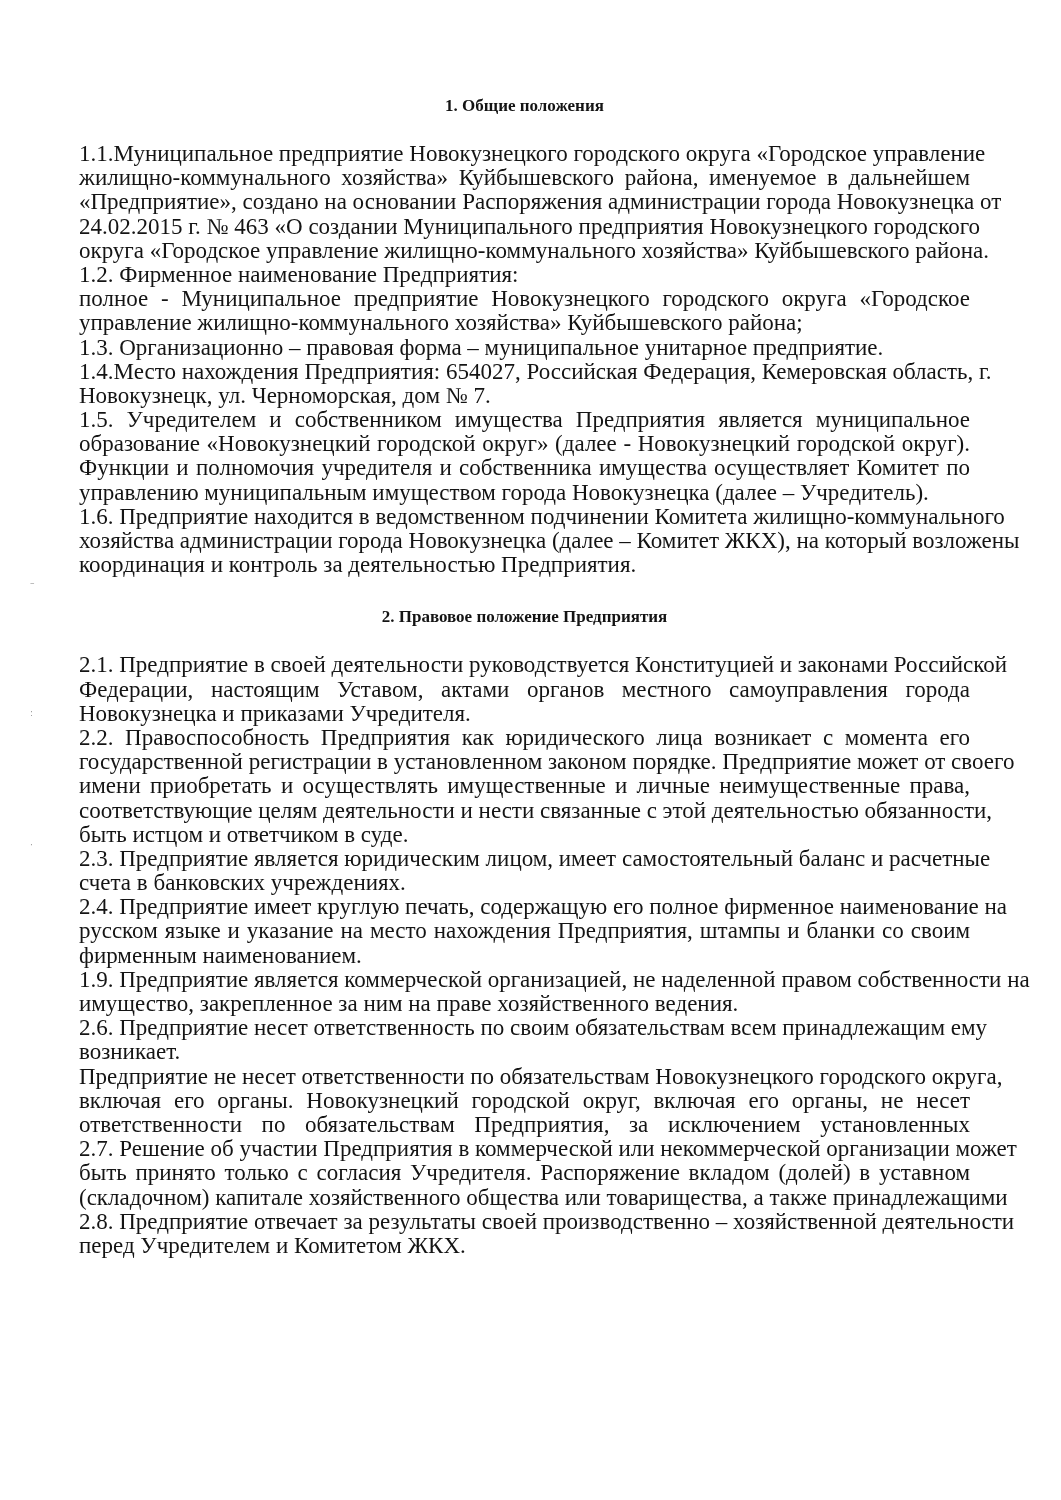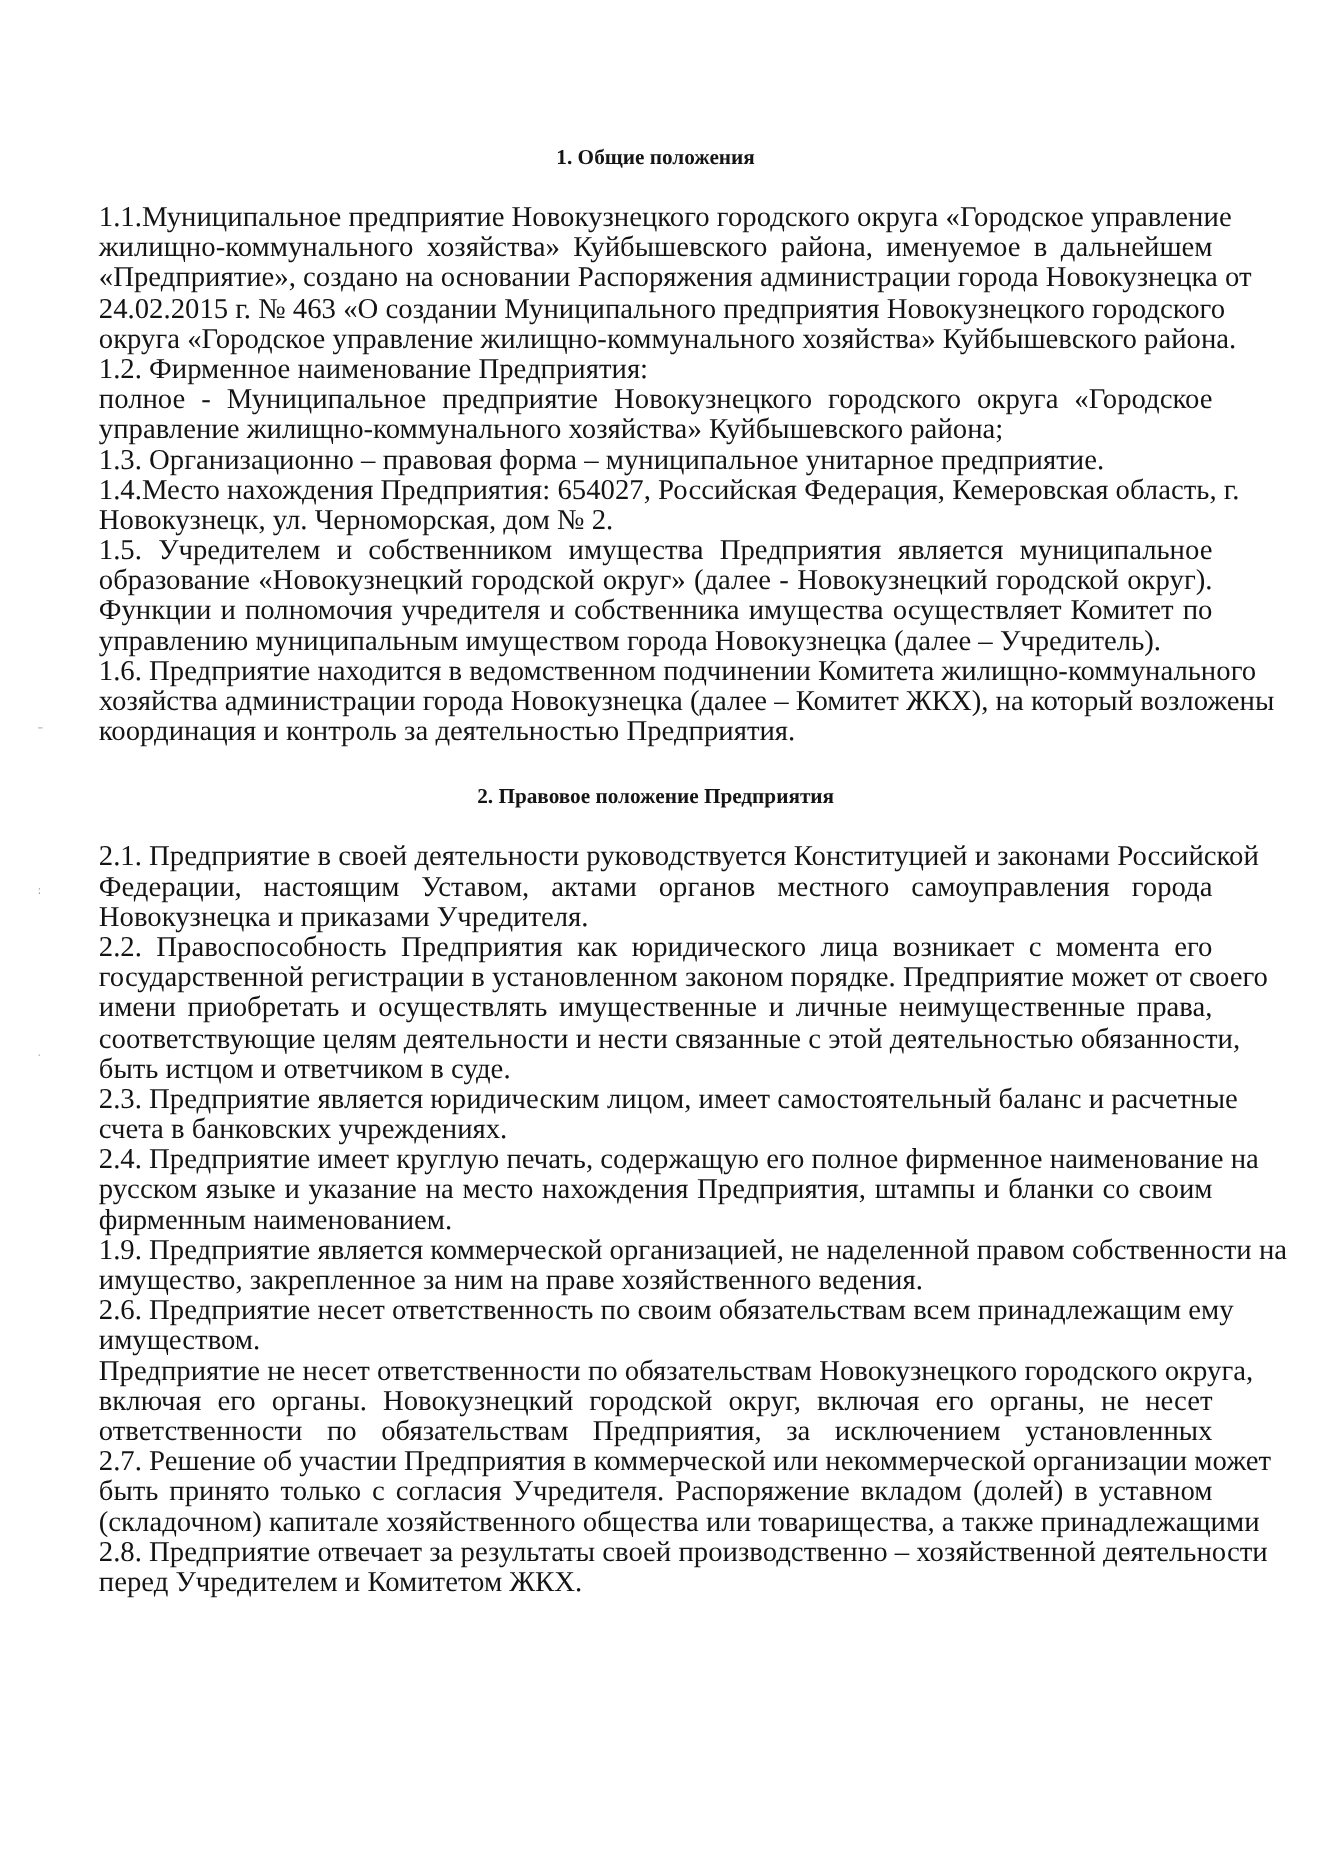--- a/index.html
+++ b/index.html
@@ -2,21 +2,21 @@
 <html><head>
 <meta charset="utf-8">
 <style>
   html, body { margin: 0; padding: 0; background: #ffffff; }
   body { width: 1061px; height: 1500px; position: relative; overflow: hidden; }
   .page {
     position: absolute; left: 0; top: 0; width: 1061px; height: 1500px;
     background: #ffffff; color: #141414;
     font-family: "Liberation Serif", "DejaVu Serif", serif;
   }
-  .content { position: absolute; left: 79px; top: 116px; width: 891px; }
+  .content { position: absolute; left: 79px; top: 96px; width: 891px; }
   .heading {
     text-align: center; font-weight: bold; font-size: 17px;
     line-height: 20px; margin: 0;
   }
   .h1 { margin-bottom: 26px; }
   .h2 { margin-top: 30px; margin-bottom: 26px; }
   .line {
     font-size: 23px; line-height: 24.2px; white-space: nowrap;
     text-align: justify; text-align-last: justify; display: block; height: 24.2px;
   }
@@ -37,21 +37,21 @@
         <span class="line">1.1.Муниципальное предприятие Новокузнецкого городского округа «Городское управление</span>
         <span class="line">жилищно-коммунального хозяйства» Куйбышевского района,  именуемое в дальнейшем</span>
         <span class="line">«Предприятие», создано на основании Распоряжения администрации города Новокузнецка от</span>
         <span class="line">24.02.2015 г. № 463 «О создании Муниципального предприятия Новокузнецкого городского</span>
         <span class="line last">округа «Городское управление жилищно-коммунального хозяйства» Куйбышевского района.</span>
         <span class="line last">1.2. Фирменное наименование Предприятия:</span>
         <span class="line">полное - Муниципальное  предприятие Новокузнецкого городского округа «Городское</span>
         <span class="line last">управление жилищно-коммунального хозяйства» Куйбышевского района;</span>
         <span class="line last">1.3. Организационно – правовая форма – муниципальное унитарное предприятие.</span>
         <span class="line">1.4.Место нахождения Предприятия: 654027, Российская Федерация, Кемеровская область, г.</span>
-        <span class="line last">Новокузнецк, ул. Черноморская, дом № 2.</span>
+        <span class="line last">Новокузнецк, ул. Черноморская, дом № 7.</span>
         <span class="line">1.5. Учредителем и собственником имущества Предприятия является муниципальное</span>
         <span class="line">образование «Новокузнецкий городской округ» (далее -  Новокузнецкий городской округ).</span>
         <span class="line">Функции и полномочия учредителя и собственника имущества осуществляет Комитет по</span>
         <span class="line last">управлению муниципальным имуществом города Новокузнецка (далее – Учредитель).</span>
         <span class="line">1.6. Предприятие находится в ведомственном подчинении Комитета жилищно-коммунального</span>
         <span class="line">хозяйства администрации города Новокузнецка (далее – Комитет ЖКХ), на который возложены</span>
         <span class="line last">координация и контроль за деятельностью  Предприятия.</span>
       </div>
 
     <h2 class="heading h2">2. Правовое положение Предприятия</h2>
@@ -65,21 +65,21 @@
         <span class="line">соответствующие целям деятельности и нести связанные с этой деятельностью обязанности,</span>
         <span class="line last">быть истцом и ответчиком в суде.</span>
         <span class="line">2.3. Предприятие является юридическим лицом, имеет самостоятельный баланс и расчетные</span>
         <span class="line last">счета в банковских учреждениях.</span>
         <span class="line">2.4. Предприятие имеет круглую печать, содержащую его полное фирменное наименование на</span>
         <span class="line">русском языке и указание на место нахождения Предприятия, штампы и бланки со своим</span>
         <span class="line last">фирменным наименованием.</span>
         <span class="line">1.9. Предприятие является коммерческой организацией, не наделенной правом собственности на</span>
         <span class="line last">имущество, закрепленное за ним на праве хозяйственного ведения.</span>
         <span class="line">2.6. Предприятие несет ответственность по своим обязательствам всем принадлежащим ему</span>
-        <span class="line last">имуществом.</span>
+        <span class="line last">возникает.</span>
         <span class="line">Предприятие не несет ответственности по обязательствам Новокузнецкого городского округа,</span>
         <span class="line">включая его органы. Новокузнецкий городской округ, включая его органы,  не несет</span>
         <span class="line">ответственности  по обязательствам Предприятия, за исключением установленных</span>
         <span class="line">2.7. Решение об участии Предприятия в коммерческой или некоммерческой организации может</span>
         <span class="line">быть принято только с согласия Учредителя. Распоряжение вкладом (долей) в уставном</span>
         <span class="line">(складочном) капитале хозяйственного общества или товарищества, а также принадлежащими</span>
         <span class="line">2.8. Предприятие отвечает за результаты своей производственно – хозяйственной деятельности</span>
         <span class="line last">перед Учредителем и Комитетом ЖКХ.</span>
       </div>
   </div>

